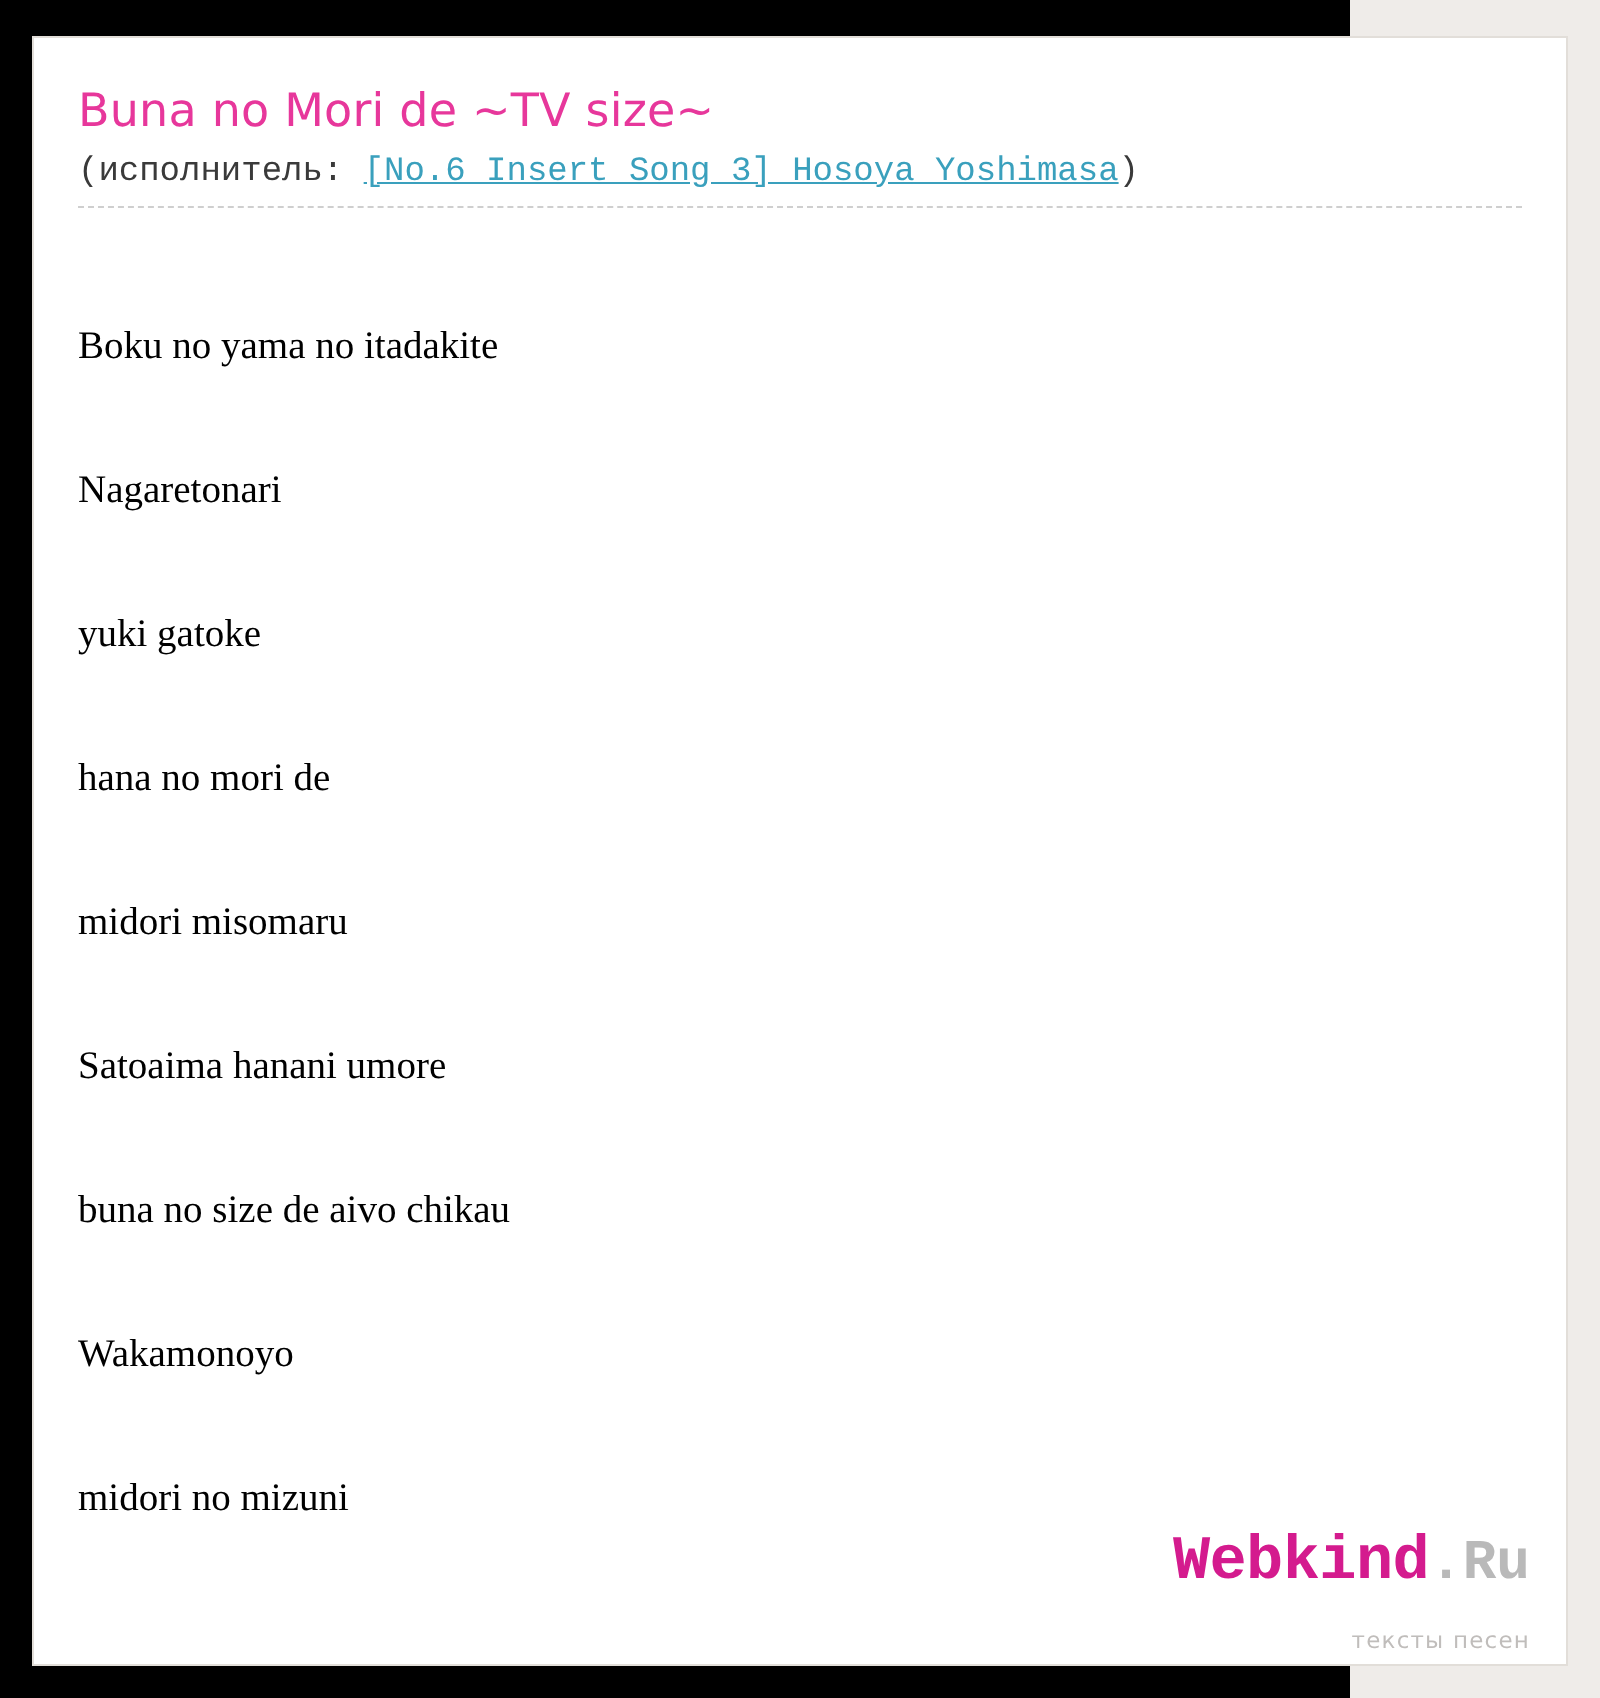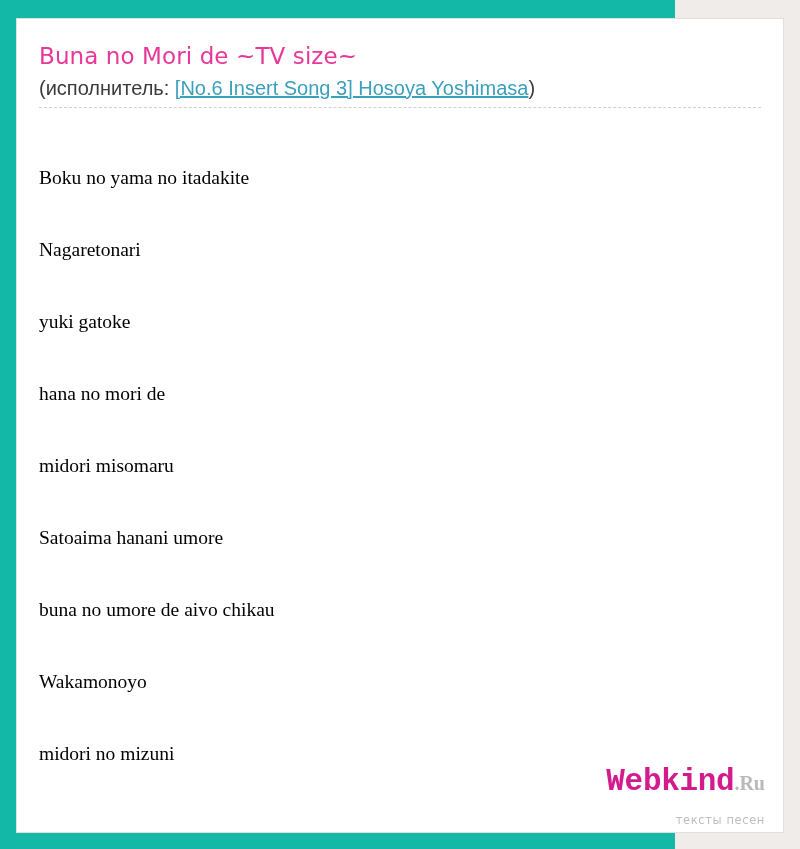--- a/index.html
+++ b/index.html
@@ -12,43 +12,43 @@
     background: #efece9;
     font-family: "Liberation Serif", serif;
     overflow: hidden;
   }
   .page {
     position: relative;
     width: 675px;
     height: 849px;
     box-sizing: border-box;
     padding: 18px 16px 16px 16px;
-    background: #14b8a6;
+    background: #000000;
   }
   .sheet {
     position: relative;
     width: 768px;
     height: 815px;
     box-sizing: border-box;
     background: #ffffff;
     border: 1px solid #e2ded9;
     padding: 24px 22px 10px 22px;
   }
   .song-title {
     font-family: "DejaVu Sans", sans-serif;
     font-size: 23px;
     color: #e7379b;
     font-weight: normal;
     letter-spacing: 0.1px;
     margin: 0 0 6px 0;
     line-height: 1.2;
   }
   .performer-line {
-    font-family: Liberation Sans, sans-serif;
-    font-size: 20px;
+    font-family: Liberation Mono, monospace;
+    font-size: 17px;
     color: #3a3a3a;
     padding-bottom: 7px;
     border-bottom: 1px dashed #cfcfcf;
     margin-bottom: 10px;
   }
   .performer-link {
     color: #3aa0bd;
     text-decoration: underline;
     cursor: pointer;
   }
@@ -73,22 +73,22 @@
     user-select: none;
   }
   .wm-main {
     font-family: Liberation Mono, monospace;
     font-size: 31px;
     font-weight: bold;
     color: #d41b8e;
     letter-spacing: -0.3px;
   }
   .wm-ru {
-    font-family: Liberation Serif, serif;
-    font-size: 20px;
+    font-family: Liberation Mono, monospace;
+    font-size: 28px;
     font-weight: bold;
     color: #b9b9b9;
   }
   .wm-sub {
     font-family: "DejaVu Sans", sans-serif;
     font-size: 11.5px;
     color: #c0bdbb;
     letter-spacing: 0.6px;
     margin-top: 18px;
   }
@@ -105,21 +105,21 @@
       <span>(исполнитель: </span><a class="performer-link">[No.6 Insert Song 3] Hosoya Yoshimasa</a><span>)</span>
     </div>
 
     <div class="lyrics">
       <div class="lyric-line">Boku no yama no itadakite</div>
       <div class="lyric-line">Nagaretonari</div>
       <div class="lyric-line">yuki gatoke</div>
       <div class="lyric-line">hana no mori de</div>
       <div class="lyric-line">midori misomaru</div>
       <div class="lyric-line">Satoaima hanani umore</div>
-      <div class="lyric-line">buna no umore de aivo chikau</div>
+      <div class="lyric-line">buna no size de aivo chikau</div>
       <div class="lyric-line">Wakamonoyo</div>
       <div class="lyric-line">midori no mizuni</div>
       
       
       
       
       
       
       
       

